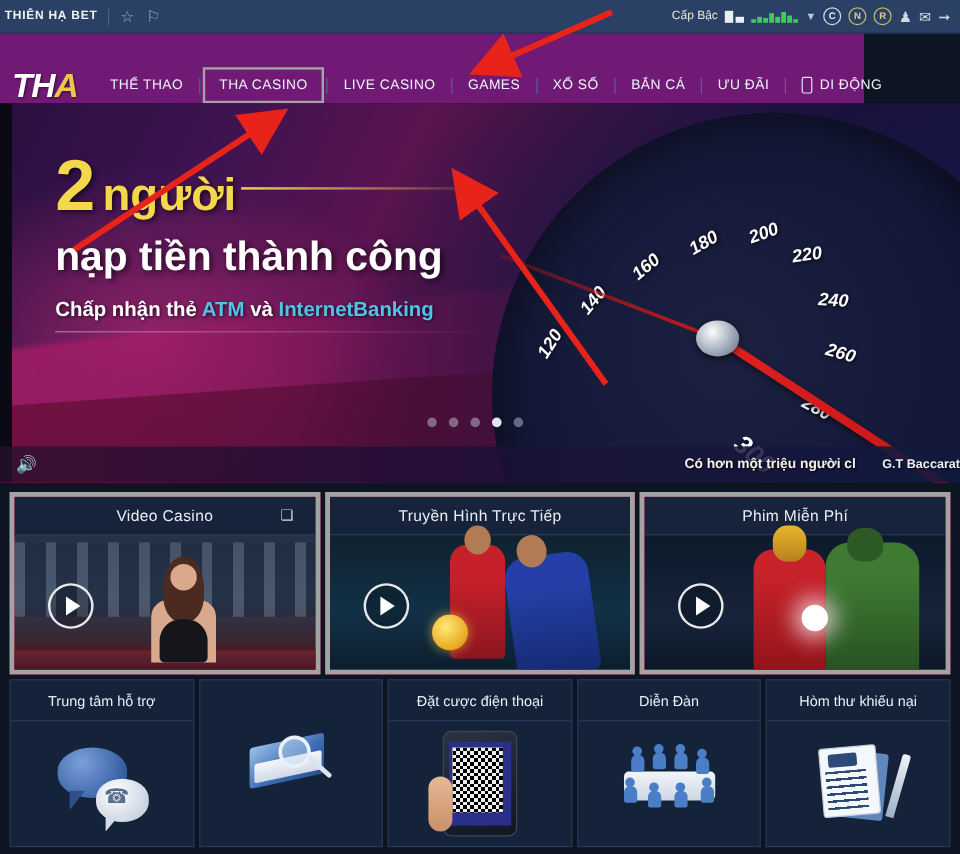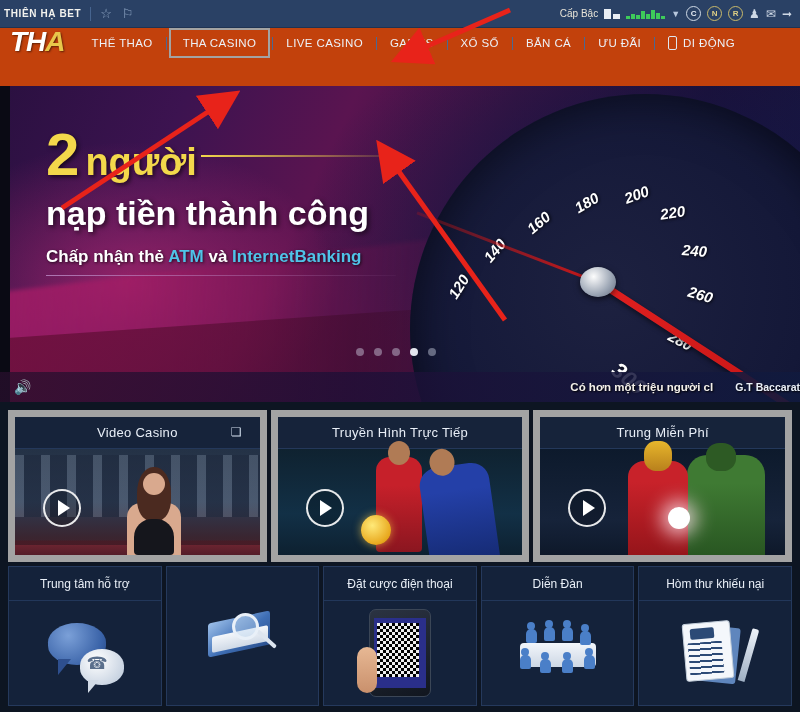--- a/index.html
+++ b/index.html
@@ -39,23 +39,23 @@
     width: 15px; height: 15px; border-radius: 50%;
     border: 1px solid #cfd9e6; color: #e6ecf4;
     font-size: 8px; font-weight: bold;
     display: flex; align-items: center; justify-content: center;
   }
   .badge.gold { border-color: #c9b96a; color: #dccd84; }
   .usr-ico { color: #cfd9e6; font-size: 12px; }
 
   
   .nav {
-    position: absolute; left: 0; top: 28px; width: 800px; height: 58px;
-    background: #c2410c;
-    display: flex; align-items: flex-start;
+    position: absolute; left: 0; top: 28px; width: 720px; height: 58px;
+    background: #701a75;
+    display: flex; align-items: flex-end;
   }
   .logo {
     font-size: 28px; font-weight: bold; font-style: italic;
     letter-spacing: -1px; padding-left: 10px; line-height: 1;
     text-shadow: 1px 1px 2px rgba(0,0,0,.5);
   }
   .logo .w { color: #ffffff; }
   .logo .y { color: #e8c74a; }
   .nav-items { display: flex; align-items: center; margin-left: 14px; }
   .nav-item {
@@ -208,21 +208,21 @@
     text-shadow: 1px 1px 3px rgba(0,0,0,.8);
   }
 
   
   .cards {
     position: absolute; left: 8px; top: 410px; width: 784px; height: 152px;
     display: flex; gap: 4px;
   }
   .card {
     position: relative; flex: 1; background: #be185d;
-    border: 7px solid #a3a3a3; overflow: hidden;
+    border: 4px solid #a3a3a3; overflow: hidden;
   }
   .card-head {
     height: 32px; display: flex; align-items: center; justify-content: center;
     position: relative; background: #16233a;
     border-bottom: 1px solid #24385a;
   }
   .card-title { color: #e8eef7; font-size: 13px; letter-spacing: .3px; }
   .expand-ico {
     position: absolute; right: 16px; top: 9px;
     width: 13px; height: 13px; color: #cfdbea; font-size: 12px; line-height: 13px;
@@ -620,21 +620,21 @@
           <div class="pl-red"></div>
           <div class="pl-blue"></div>
           <div class="ball"></div>
         </div>
         <div class="play"></div>
       </div>
     </div>
 
     <div class="card">
       <div class="card-head">
-        <span class="card-title">Trung Miễn Phí</span>
+        <span class="card-title">Phim Miễn Phí</span>
       </div>
       <div class="card-body">
         <div class="art-heroes">
           <div class="hulk"></div>
           <div class="iron"></div>
           <div class="core"></div>
         </div>
         <div class="play"></div>
       </div>
     </div>

